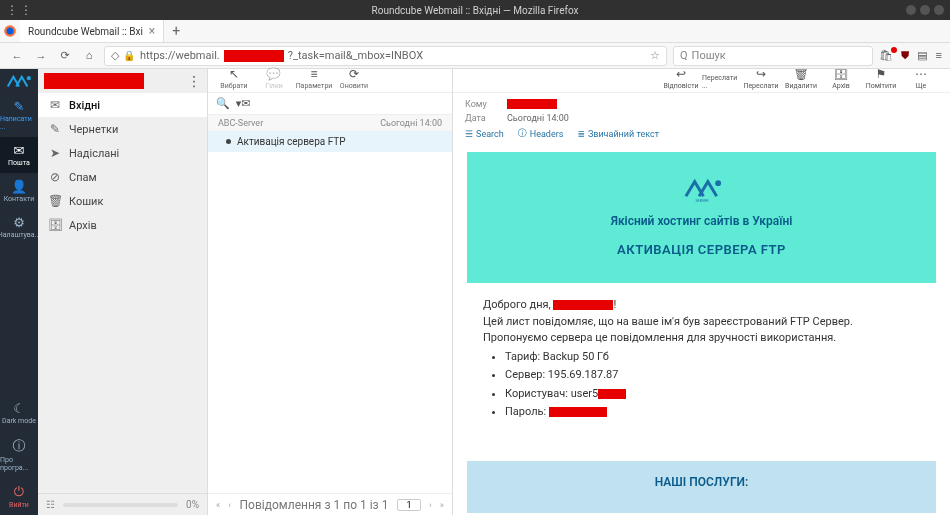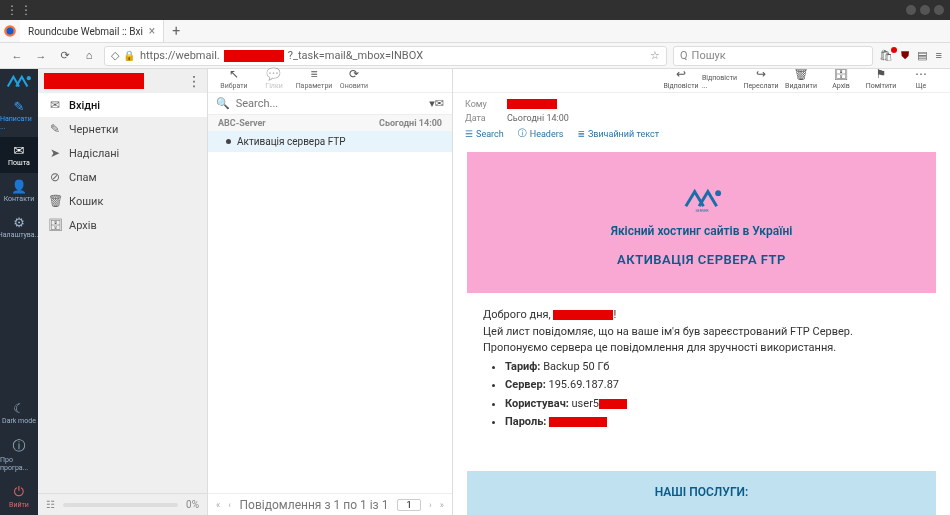--- a/index.html
+++ b/index.html
@@ -50,61 +50,62 @@
 .folders .filler { flex:1; }
 .folders .foot { height:22px; border-top:1px solid #ddd; display:flex; align-items:center; gap:8px; padding:0 8px; color:#888; font-size:10px; }
 
 .msglist { width:245px; background:#fff; border-right:1px solid #ddd; display:flex; flex-direction:column; }
 .msglist .toolbar { height:24px; display:flex; align-items:flex-end; justify-content:flex-start; gap:4px; padding:0 8px 2px; font-size:7px; color:#666; border-bottom:1px solid #eee; }
 .msglist .toolbar .tbtn { display:flex; flex-direction:column; align-items:center; gap:1px; width:36px; cursor:pointer; }
 .msglist .toolbar .tbtn .ic { font-size:12px; color:#555; }
 .msglist .toolbar .tbtn.dis { opacity:0.4; }
 .msglist .searchrow { height:22px; display:flex; align-items:center; padding:0 8px; gap:6px; border-bottom:1px solid #eee; color:#888; font-size:11px; }
 .msglist .searchrow input { flex:1; border:none; outline:none; font-size:11px; color:#555; }
-.msglist .threadhdr { display:flex; justify-content:space-between; padding:3px 10px; font-size:9px; color:#888; background:#f7f7f7;font-weight:bold; }
+.msglist .threadhdr { display:flex; justify-content:space-between; padding:3px 10px; font-size:9px; color:#888; background:#f7f7f7; }
 .msglist .msg { display:flex; align-items:center; padding:5px 10px 5px 18px; font-size:10px; color:#333; background:#fff; cursor:pointer; }
 .msglist .msg.sel { background:#e8f4fb; }
 .msglist .msg .dot { width:5px;height:5px;background:#444;border-radius:50%;margin-right:6px; }
 .msglist .filler { flex:1; }
 .msglist .pager { height:22px; border-top:1px solid #eee; display:flex; align-items:center; gap:8px; padding:0 8px; font-size:9px; color:#777; }
 .msglist .pager .nbtn { color:#aaa; cursor:pointer; }
 .msglist .pager .cnt { flex:1; text-align:center; font-size:12px; }
 .msglist .pager input { width:24px; text-align:center; font-size:9px; border:1px solid #ccc; border-radius:2px; }
 
 .preview { flex:1; background:#fff; display:flex; flex-direction:column; overflow:hidden; }
 .preview .ptoolbar { height:24px; display:flex; align-items:flex-end; justify-content:flex-end; gap:2px; padding:0 10px 2px; font-size:7px; color:#555; border-bottom:1px solid #eee; }
 .preview .ptoolbar .tbtn { display:flex; flex-direction:column; align-items:center; gap:1px; width:38px; cursor:pointer; }
 .preview .ptoolbar .tbtn .ic { font-size:12px; color:#555; }
 .preview .meta { padding:4px 12px; font-size:9px; color:#666; }
 .preview .meta .row { display:flex; gap:12px; align-items:center; min-height:14px; }
 .preview .meta .row .lbl { color:#888; width:30px; }
 .preview .meta .redact { background:#e60000; width:50px; height:10px; display:inline-block; }
 .preview .meta .links { display:flex; gap:14px; color:#2874a6; padding-top:2px; }
 .preview .meta .links span { display:flex; align-items:center; gap:3px; cursor:pointer; }
 .preview .body { flex:1; overflow:auto; padding:0 0 10px; }
-.preview .banner { background:#f9a8d4; margin:8px 14px 14px; padding:32px 12px 26px; text-align:center; color:#0b5b8a; }
+.preview .banner { background:#5eead4; margin:8px 14px 14px; padding:22px 12px 26px; text-align:center; color:#0b5b8a; }
 .preview .banner .blogo svg { width:44px; height:30px; }
 .preview .banner .t1 { font-weight:600; font-size:12px; margin:6px 0 14px; }
 .preview .banner .t2 { font-weight:600; font-size:13px; letter-spacing:0.5px; color:#0b5b8a; }
 .preview .content { padding:0 30px; font-size:11px; color:#333; line-height:1.5; }
 .preview .content .hline { display:inline-block; }
 .preview .content .hline .redact { background:#e60000; width:60px; height:10px; display:inline-block; vertical-align:middle; }
 .preview .content h4 { margin:14px 0 6px; font-size:11px; }
 .preview .content ul { margin-left:22px; }
 .preview .content ul li { margin:2px 0; }
-.preview .content ul li b { font-weight:700; }
+.preview .content ul li b { font-weight:400; }
 .preview .content ul li .redact { background:#e60000; display:inline-block; height:10px; vertical-align:middle; }
 .preview .banner2 { background:#bfe1f0; margin:40px 14px 0; padding:14px 10px 22px; text-align:center; color:#0b5b8a; font-size:10px; }
 .preview .banner2 .h { font-weight:600; font-size:12px; margin-bottom:2px; }
 </style>
 </head>
 <body>
 
 <div class="titlebar">
   <span class="dots-left">⋮⋮</span>
+  <span>Roundcube Webmail :: Вхідні — Mozilla Firefox</span>
   <span class="ctrl-right">
       <span></span>
       <span></span>
       <span></span>
     </span>
 </div>
 
 <div class="tabbar">
   <div class="fxicon">
     <svg viewBox="0 0 24 24">
@@ -234,21 +235,20 @@
           <span class="ic">≡</span>
           <span>Параметри</span>
         </div>
       <div class="tbtn">
           <span class="ic">⟳</span>
           <span>Оновити</span>
         </div>
     </div>
     <div class="searchrow">
       <span>🔍</span>
-      <input placeholder="Search..." style="">
       <span style="color:#555">▾✉</span>
     </div>
     <div class="threadhdr">
       <span>ABC-Server</span>
       <span>Сьогодні 14:00</span>
     </div>
     <div class="msg sel">
       <span class="dot"></span>
       <span>Активація сервера FTP</span>
     </div>
@@ -264,21 +264,21 @@
   </div>
 
   <div class="preview">
     <div class="ptoolbar">
       <div class="tbtn">
           <span class="ic">↩</span>
           <span>Відповісти</span>
         </div>
       <div class="tbtn">
           <span class="ic">↩⁺</span>
-          <span>Відповісти ...</span>
+          <span>Переслати ...</span>
         </div>
       <div class="tbtn">
           <span class="ic">↪</span>
           <span>Переслати</span>
         </div>
       <div class="tbtn">
           <span class="ic">🗑</span>
           <span>Видалити</span>
         </div>
       <div class="tbtn">

